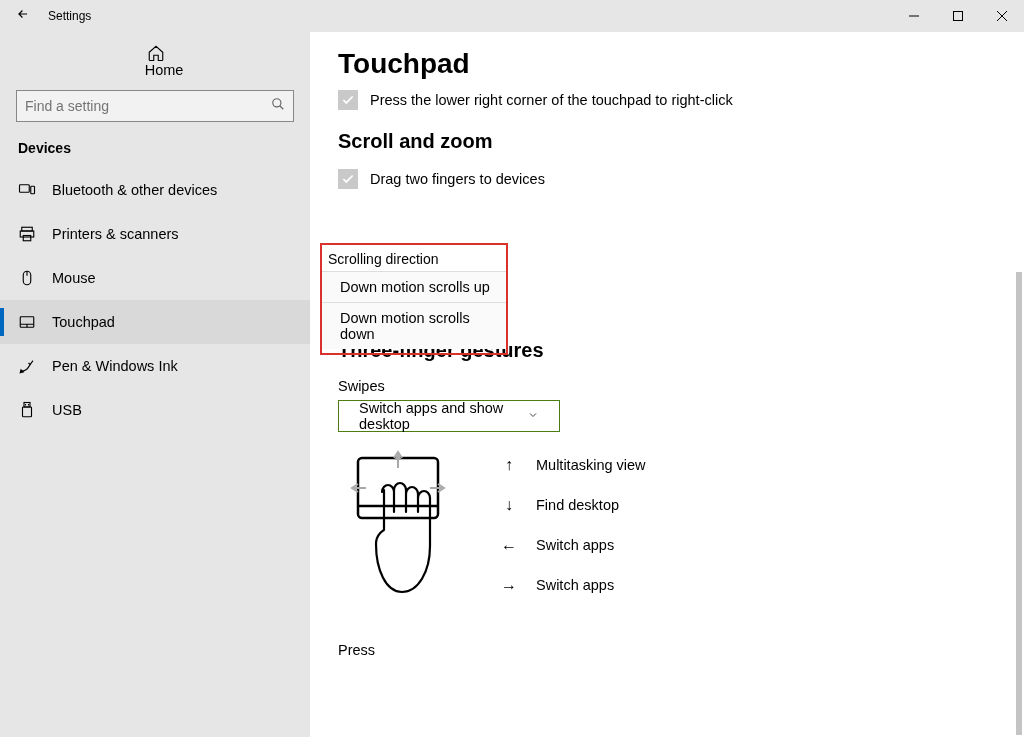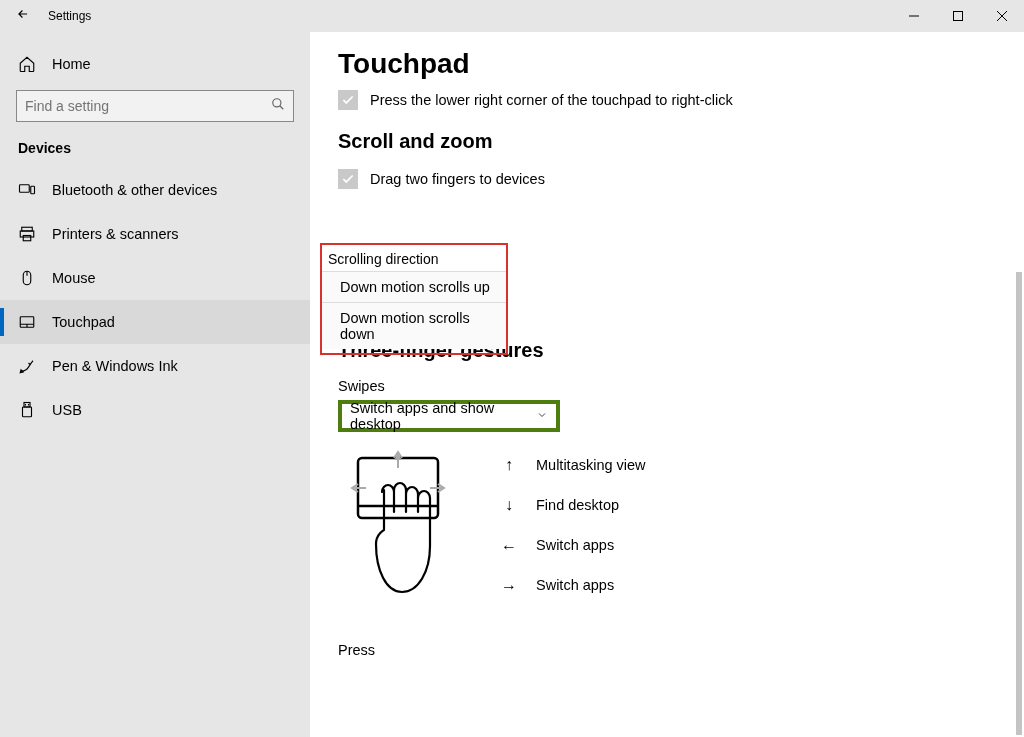--- a/index.html
+++ b/index.html
@@ -7,21 +7,21 @@
 
 .titlebar { height: 32px; display: flex; background: #e6e6e6; }
 .titlebar .left { display: flex; align-items: center; padding-left: 16px; }
 .titlebar .title { font-size: 12px; margin-left: 18px; }
 .titlebar .wincontrols { margin-left: auto; display: flex; }
 .titlebar .winbtn { width: 44px; height: 32px; display: flex; align-items: center; justify-content: center; }
 
 .body { flex: 1; display: flex; overflow: hidden; }
 
 .sidebar { width: 310px; background: #e6e6e6; padding: 12px 0 0 0; }
-.home-row { display: flex; align-items: center; height: 40px; padding-left: 18px; font-size: 14.5px; }
+.home-row { display: flex; align-items: center; height: 40px; padding-left: 18px; font-size: 14.5px; flex-direction: column; }
 .home-row .icon { width: 20px; margin-right: 14px; display:flex; }
 .search-wrap { padding: 6px 16px 10px 16px; }
 .search { border: 1px solid #888; background: #f2f2f2; height: 32px; display: flex; align-items: center; padding: 0 8px; }
 .search input { flex:1; border:none; background:transparent; font-size: 14px; outline:none; color:#4d7c0f; }
 .cat-head { font-weight: 600; font-size: 14px; padding: 8px 18px 12px 18px; }
 .navlist { list-style: none; }
 .navitem { height: 44px; display: flex; align-items: center; padding-left: 18px; font-size: 14.5px; position: relative; }
 .navitem .icon { width: 20px; margin-right: 14px; display:flex; }
 .navitem.selected { background: #d9d9d9; }
 .navitem.selected::before { content:""; position:absolute; left:0; top:8px; bottom:8px; width:4px; background:#0067c0; }
@@ -34,21 +34,21 @@
 h2.section { font-size: 20px; font-weight: 600; margin: 14px 0 16px 0; }
 .label { font-size: 14.5px; margin: 6px 0 6px 0; }
 
 .highlight-box { border: 2px solid #d9322c; position: absolute; left: 320px; top: 240px; width: 188px; padding: 6px 0 4px 0; }
 .hb-label { font-size: 14px; padding: 0 10px 4px 6px; }
 .hb-opt { font-size: 14.5px; padding: 7px 10px 7px 18px; border-top:1px solid #ddd; background:#fafafa; }
 .hb-opt:first-of-type { border-top:none; }
 
 .pinch-row { display:flex; align-items:center; font-size:14.5px; margin-top: 4px; }
 
-.combo { border:4px solid #4d7c0f; height: 32px; width: 222px; display:flex; align-items:center; padding: 0 8px; font-size:14.5px; justify-content: space-between; margin: 4px 0 18px 0; }
+.combo { border:1px solid #4d7c0f; height: 32px; width: 222px; display:flex; align-items:center; padding: 0 20px; font-size:14.5px; justify-content: space-between; margin: 4px 0 18px 0; }
 
 .gesture-block { display:flex; align-items:flex-start; gap: 42px; margin-top: 4px; }
 .touchpad-fig { width: 120px; }
 .gesture-list { display:flex; flex-direction:column; gap: 22px; font-size: 14.5px; margin-top: 6px; }
 .grow { display:flex; align-items:center; gap: 18px; }
 .grow .arrow { width: 18px; display:flex; justify-content:center; font-size:16px; }
 
 .taps-label { font-size: 14.5px; margin-top: 8px; }
 
 .scrollbar { position:absolute; right:2px; top: 240px; bottom: 2px; width:6px; background:#c4c4c4; border-radius:0; }

